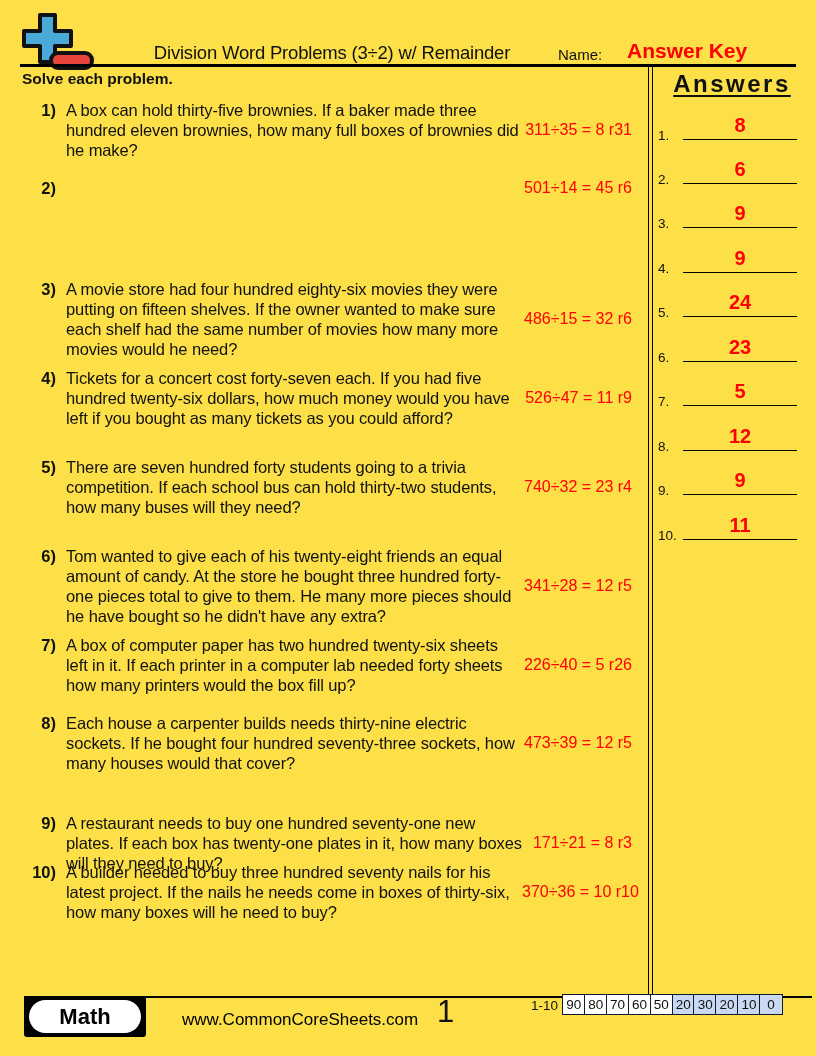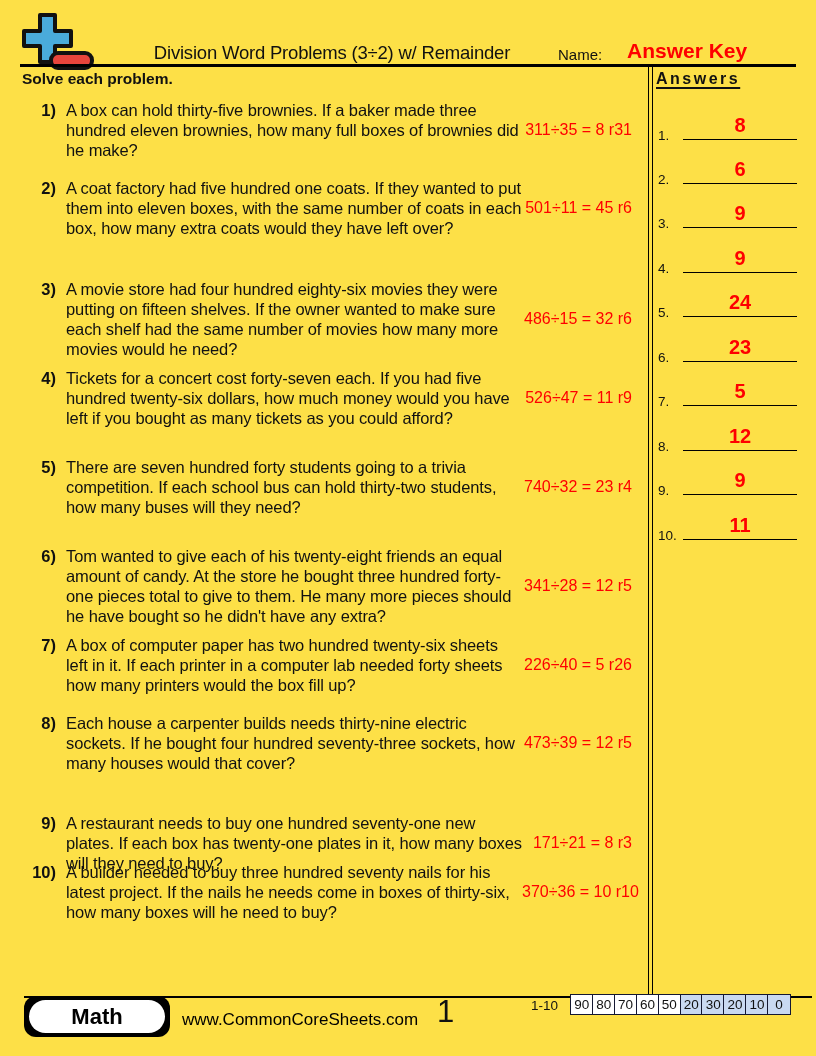--- a/index.html
+++ b/index.html
@@ -45,58 +45,58 @@
     width:456px;flex:0 0 456px;
     font-size:16.5px;line-height:20px;letter-spacing:-0.1px;
   }
   .p-eq{
     flex:1;text-align:right;
     color:var(--red);font-size:16px;white-space:nowrap;
   }
 
   
   .answers-title{
-    position:absolute;left:656px;top:70px;width:152px;
-    font-size:16px;font-weight:bold;letter-spacing:2.5px;
+    position:absolute;left:656px;top:70px;width:152px;text-align:center;
+    font-size:24px;font-weight:bold;letter-spacing:2.5px;
     text-decoration:underline;text-underline-offset:3px;text-decoration-thickness:2px;
   }
   .answer-row{position:absolute;left:656px;width:152px;height:30px;}
   .a-num{position:absolute;left:2px;bottom:-3px;font-size:13.5px;color:#111;}
   .a-blank{
     position:absolute;left:27px;right:11px;bottom:0;
     border-bottom:1.6px solid #000;text-align:center;
   }
   .a-val{
     display:inline-block;color:var(--red);
     font-size:20px;font-weight:bold;line-height:27px;
   }
 
   
   .footer-rule{position:absolute;left:24px;right:4px;top:996px;height:2px;background:#000;}
   .math-badge{
-    position:absolute;left:24px;top:996px;width:146px;height:41px;
-    background:#000;border-radius:12px;
+    position:absolute;left:24px;top:996px;width:122px;height:41px;
+    background:#000;border-radius:3px;
   }
   .math-pill{
     position:absolute;left:5px;right:5px;top:4px;bottom:4px;
     background:#fff;border-radius:17px;
     display:flex;align-items:center;justify-content:center;
     font-size:22px;font-weight:bold;color:#000;
   }
   .website{position:absolute;left:182px;top:1010px;font-size:17px;color:#000;}
   .page-number{position:absolute;left:437px;top:994px;font-size:31px;font-weight:400;}
   .range-label{position:absolute;left:522px;top:998px;width:36px;text-align:right;font-size:13.5px;}
   .score-table{position:absolute;left:562px;top:994px;display:flex;}
   .score-cell{
     box-sizing:border-box;width:23.5px;height:21px;
     border:1.6px solid #141832;margin-left:-1.6px;
     display:flex;align-items:center;justify-content:center;
     font-size:13.5px;background:#fff;
   }
-  .score-cell:first-child{margin-left:8px;}
+  .score-cell:first-child{margin-left:0;}
   .score-cell.hl{background:var(--score-blue);}
 </style>
 </head>
 <body>
 
 <div class="page">
 
   <div class="logo">
     <svg width="78" height="60" viewBox="0 0 78 60">
       <path d="M20 3 h15 v16 h16 v15 h-16 v16 h-15 v-16 h-16 v-15 h16 z" fill="#4aabdb" stroke="#111" stroke-width="4" stroke-linejoin="round"></path>
@@ -111,22 +111,21 @@
 
   <div class="vdivider"></div>
 
   <div class="problem" style="top:100px">
     <div class="p-num">1)</div>
     <div class="p-text">A box can hold thirty-five brownies. If a baker made three hundred eleven brownies, how many full boxes of brownies did he make?</div>
     <div class="p-eq">311÷35 = 8 r31</div>
   </div>
   <div class="problem" style="top:178px">
     <div class="p-num">2)</div>
-    <div class="p-text">A coat factory had five hundred one coats. If they wanted to put them into eleven boxes, with the same number of coats in each box, how many extra coats would they have left over?</div>
-    <div class="p-eq">501÷11 = 45 r6</div>
+    <div class="p-eq">501÷14 = 45 r6</div>
   </div>
   <div class="problem" style="top:279px">
     <div class="p-num">3)</div>
     <div class="p-text">A movie store had four hundred eighty-six movies they were putting on fifteen shelves. If the owner wanted to make sure each shelf had the same number of movies how many more movies would he need?</div>
     <div class="p-eq">486÷15 = 32 r6</div>
   </div>
   <div class="problem" style="top:368px">
     <div class="p-num">4)</div>
     <div class="p-text">Tickets for a concert cost forty-seven each. If you had five hundred twenty-six dollars, how much money would you have left if you bought as many tickets as you could afford?</div>
     <div class="p-eq">526÷47 = 11 r9</div>

